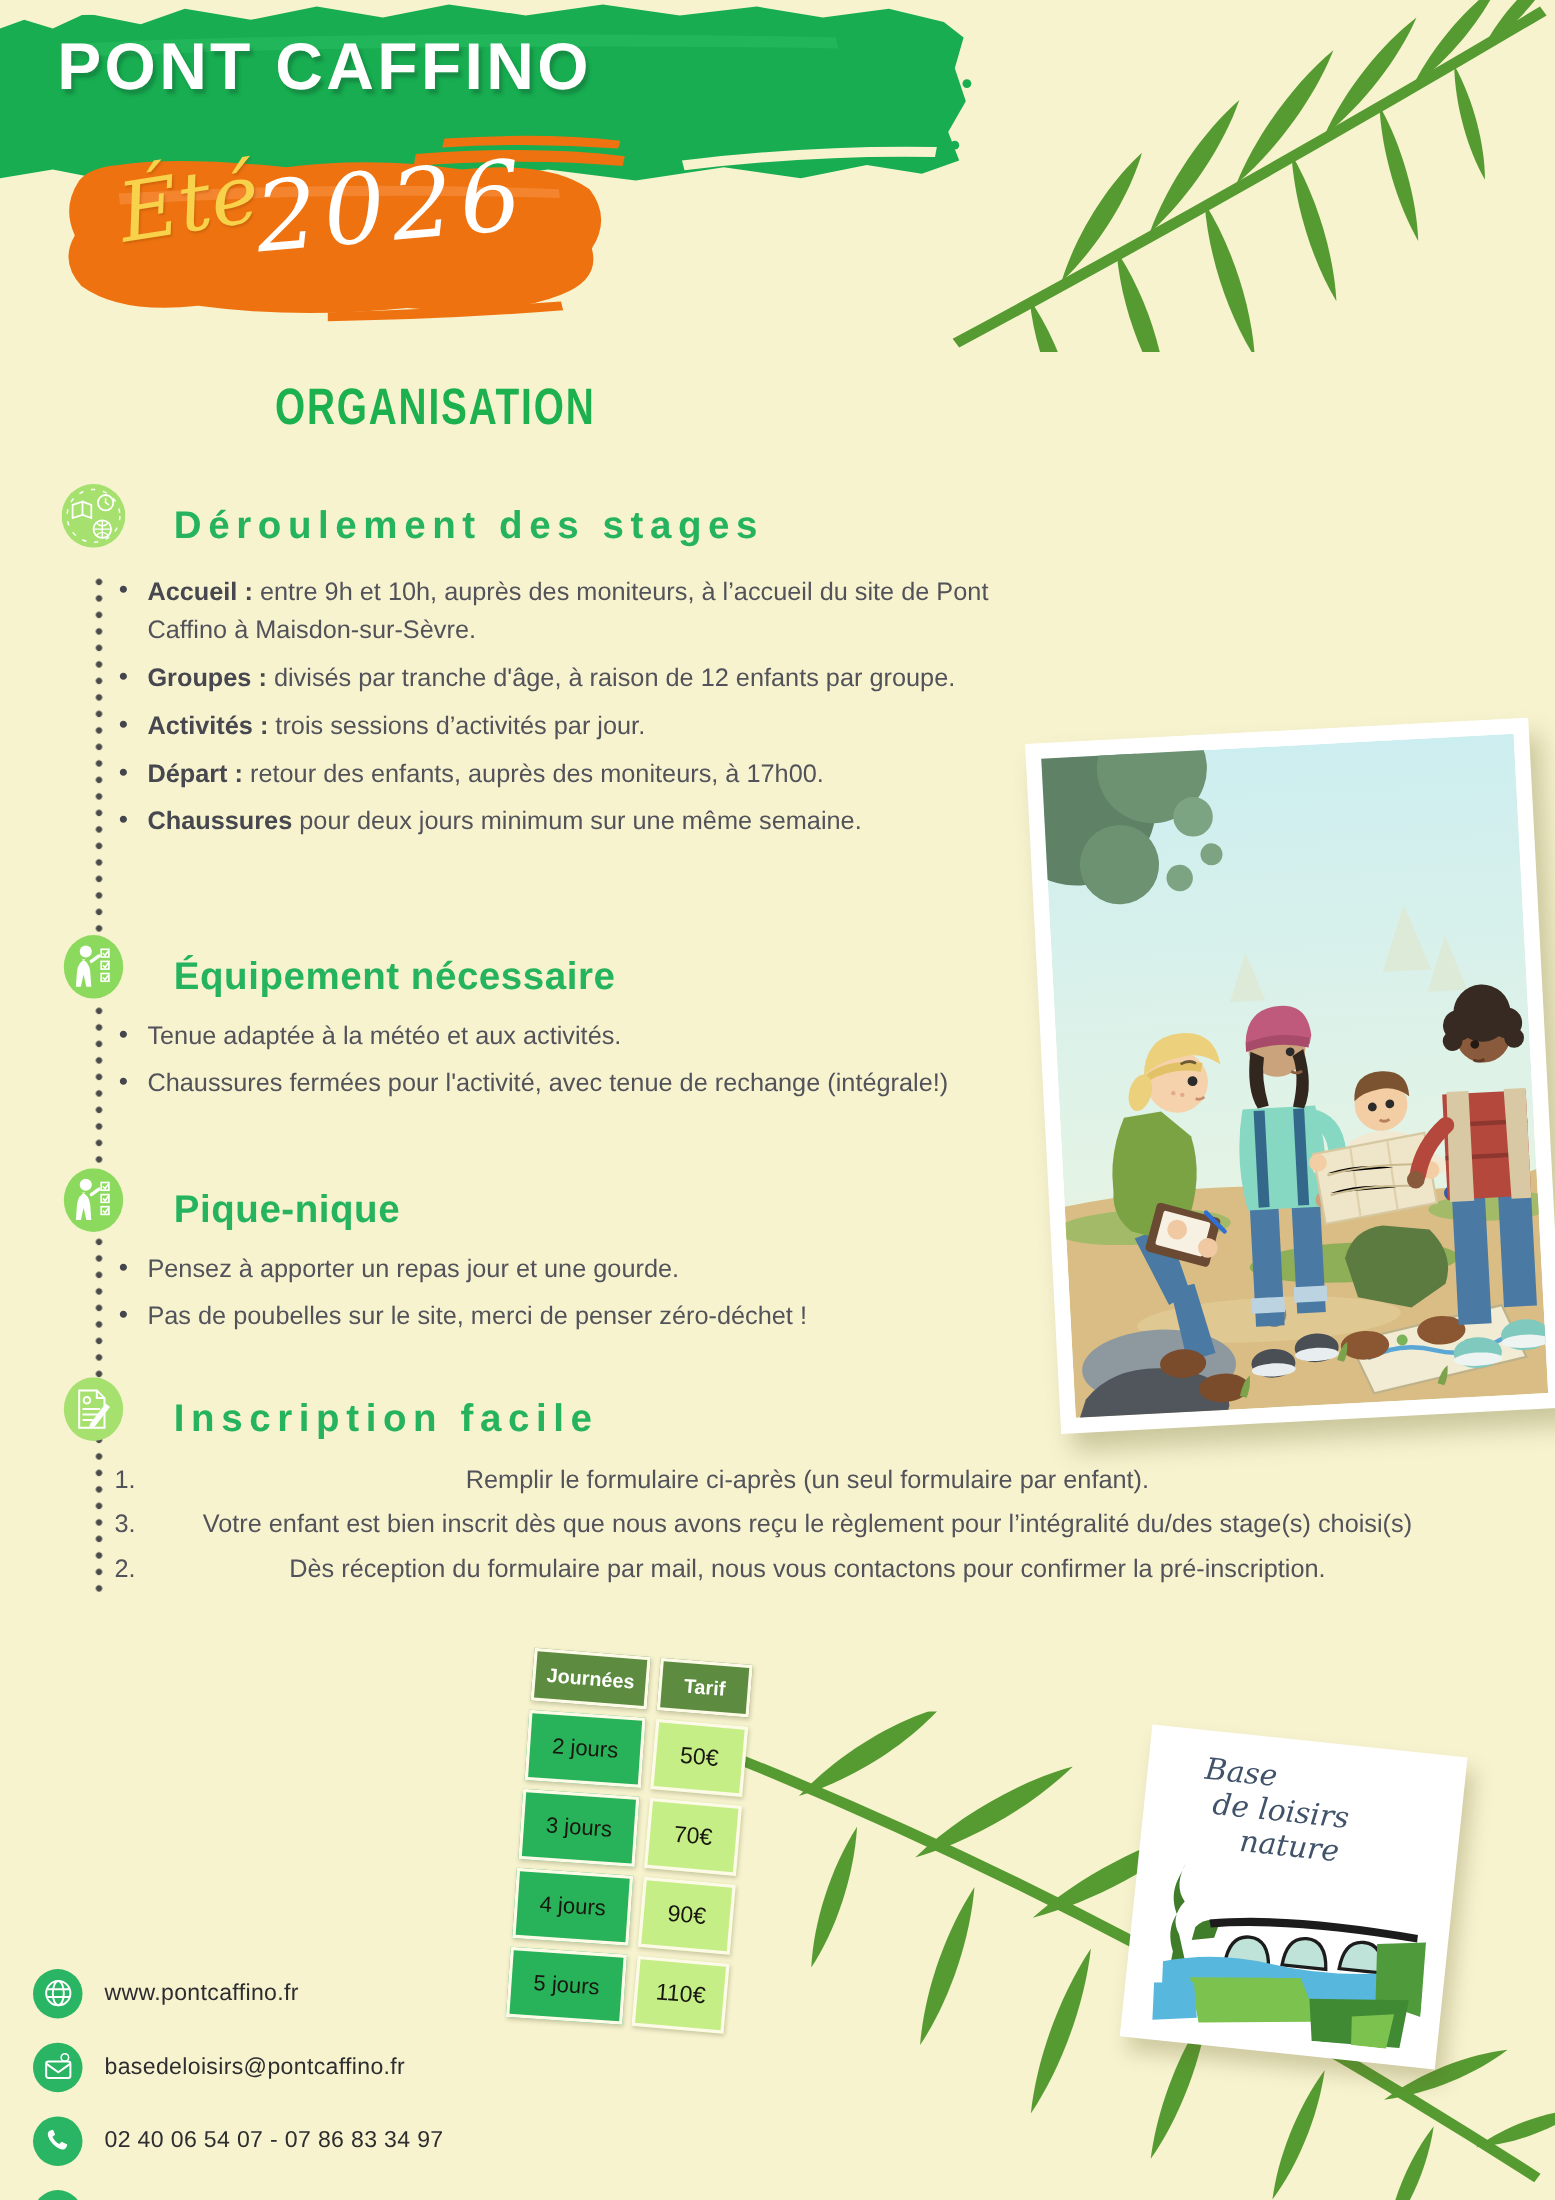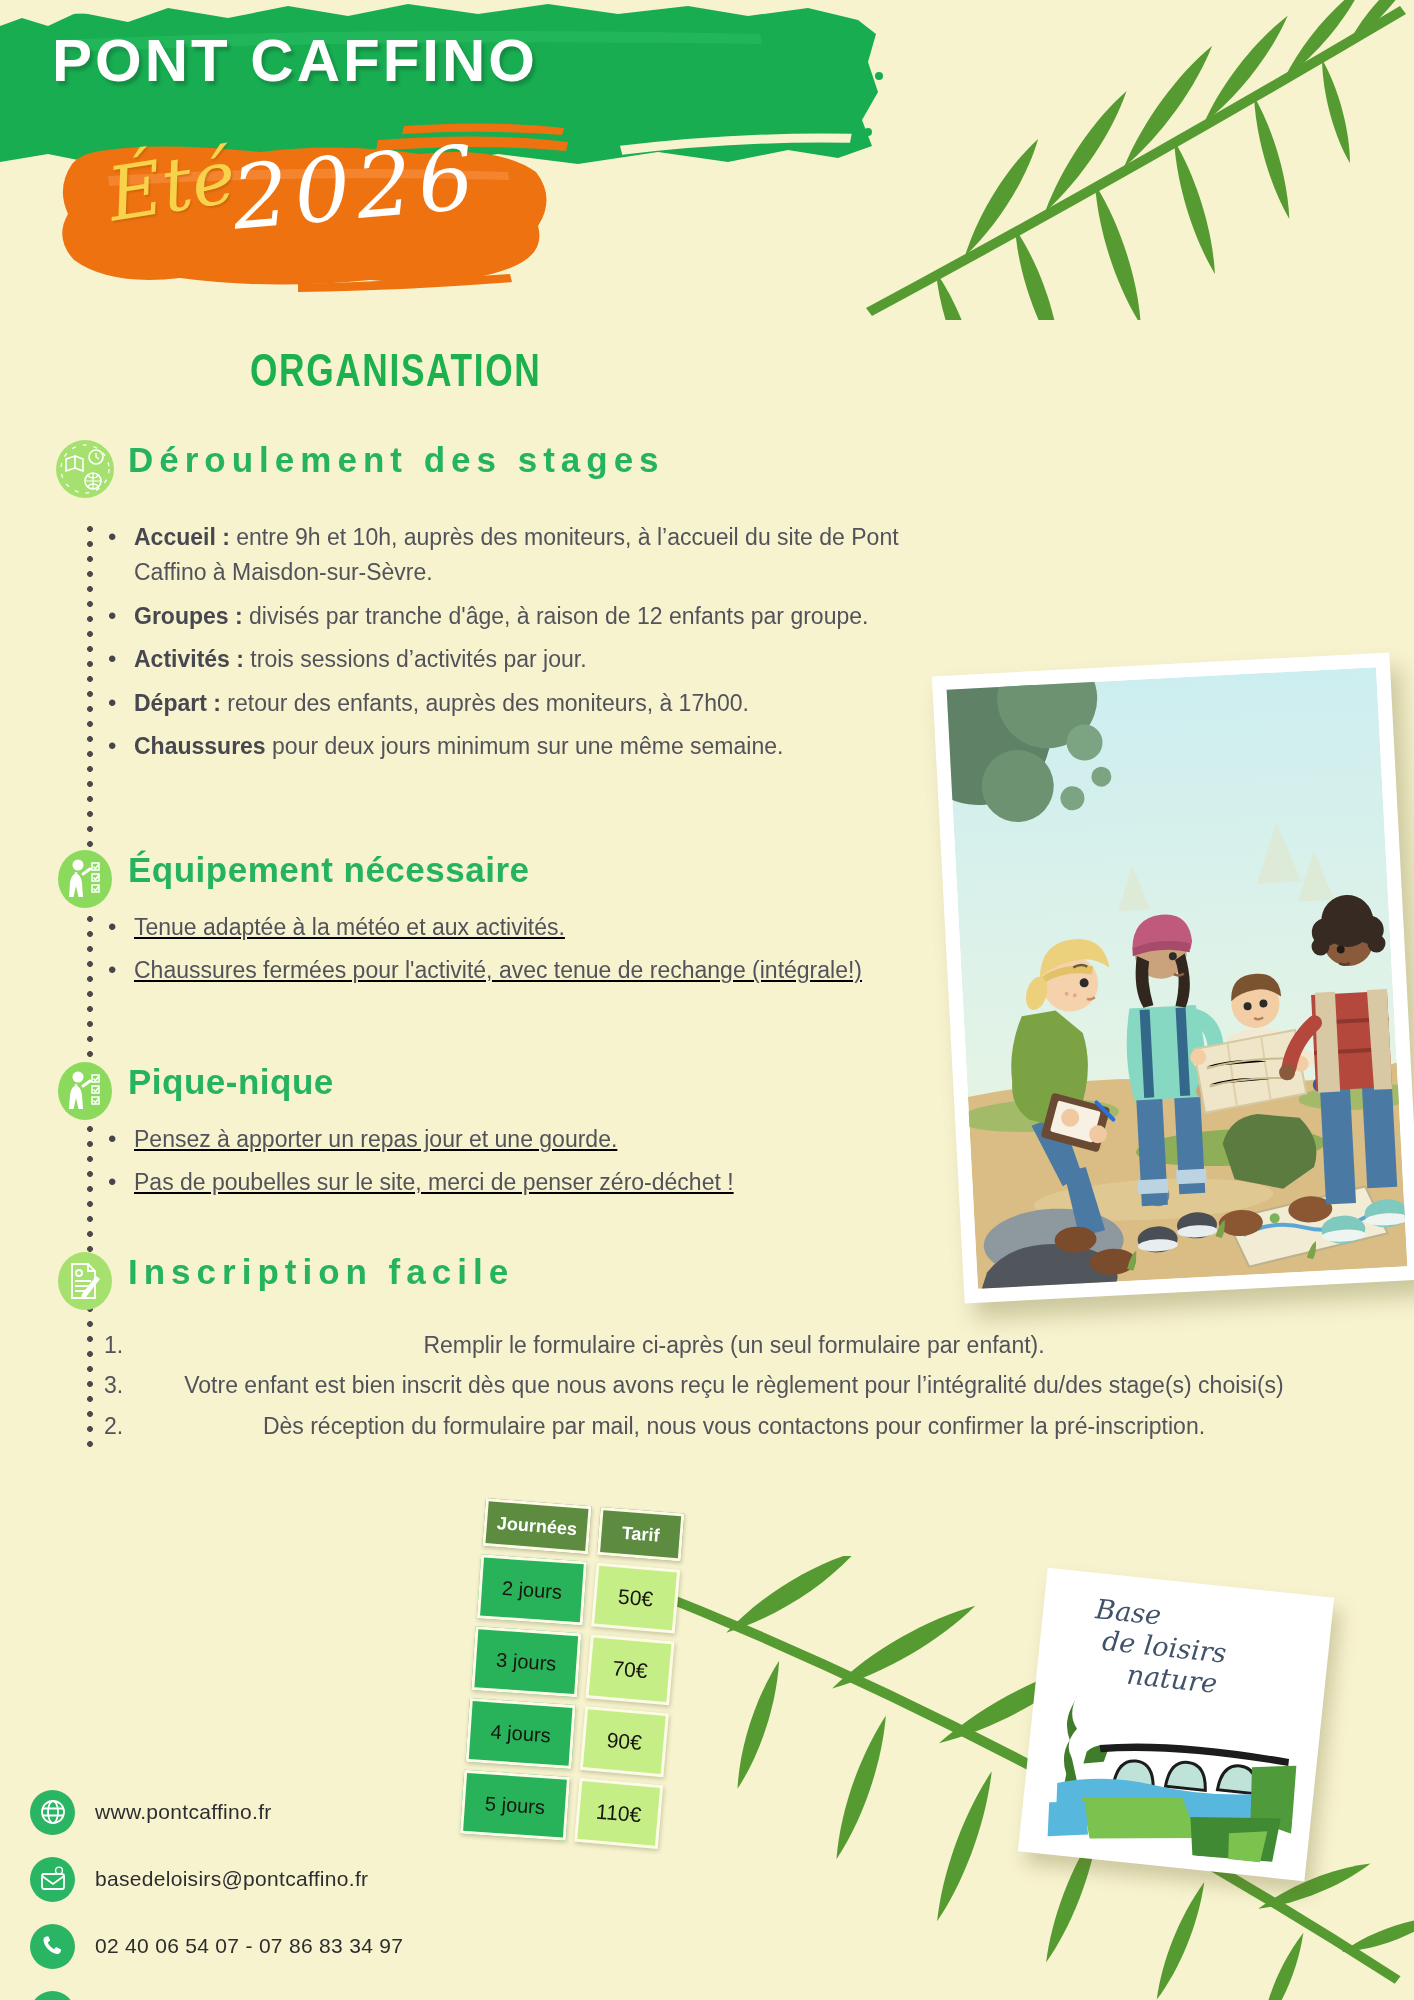--- a/index.html
+++ b/index.html
@@ -19,32 +19,32 @@
   .leaf{position:absolute;}
   .organisation{position:absolute;left:250px;top:344px;font-size:43px;font-weight:bold;color:#1cb14e;
       letter-spacing:2px;transform:scale(.82,1.08);transform-origin:left top;white-space:nowrap;}
 
   
   .dotline{position:absolute;left:86px;top:524px;width:8px;height:925px;
       background-image:radial-gradient(circle at 4px 5px,#4b4b4b 2.6px,transparent 3.2px);
       background-size:8px 15px;}
   .section{position:absolute;left:56px;}
   .sec-0{top:440px;} .sec-1{top:850px;} .sec-2{top:1062px;} .sec-3{top:1252px;}
-  .sec-head{display:flex;align-items:flex-start;gap:14px;}
+  .sec-head{display:flex;align-items:flex-end;gap:44px;}
   .sec-icon{width:58px;height:58px;flex:0 0 58px;position:relative;z-index:2;}
   .sec-title{font-size:35px;font-weight:bold;color:#26b360;}
   .ls-wide{letter-spacing:6px;} .ls-tight{letter-spacing:.5px;}
   ul.items{list-style:none;margin:16px 0 0 0;padding:0 0 0 48px;}
   .items li{position:relative;padding-left:30px;font-size:23px;line-height:1.54;color:#52525a;
       margin-bottom:8px;}
   .items li b{color:#47474f;}
   .bullets li::before{content:"•";position:absolute;left:4px;top:-1px;color:#45454d;font-size:24px;}
   .numbered li::before{content:attr(data-num);position:absolute;left:0;top:0;color:#52525a;}
   .sec-0 ul.items{width:830px;margin-top:22px;}
-  .sec-1 ul.items, .sec-2 ul.items{width:830px;margin-top:2px;text-decoration:underline;}
+  .sec-1 ul.items, .sec-2 ul.items{width:830px;margin-top:16px;}
   .sec-3 ul.items{width:1230px;margin-top:18px;text-align:center;}
   .sec-3 .items li{margin-bottom:5px;}
 
   
   .photo{position:absolute;left:948px;top:664px;width:430px;background:#ffffff;padding:14px;
       transform:rotate(-3deg);box-shadow:10px 16px 22px rgba(100,95,40,.30);z-index:3;}
   .photo svg{display:block;}
 
   
   .pricing{position:absolute;left:486px;top:1498px;display:grid;grid-template-columns:106px 84px;

